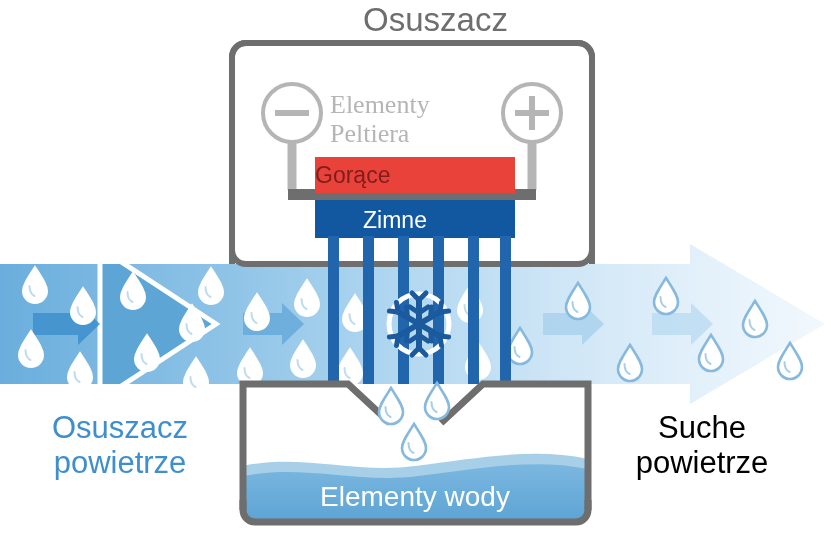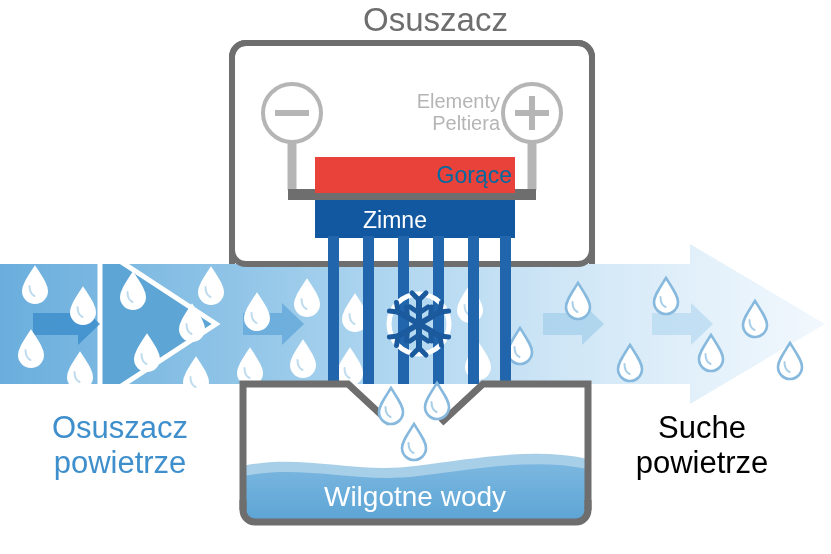--- a/index.html
+++ b/index.html
@@ -3,22 +3,22 @@
 <meta charset="utf-8">
 <style>
   html,body{margin:0;padding:0;background:#ffffff;}
   body{width:831px;height:554px;overflow:hidden;
        font-family:"Liberation Sans","DejaVu Sans",sans-serif;}
   #stage{position:relative;width:831px;height:554px;background:#fff;}
   #stage svg{position:absolute;left:0;top:0;}
   .lbl{position:absolute;white-space:pre;line-height:1.12;}
 
   #title{left:0;top:2px;width:831px;text-align:center;font-size:33px;color:#6e6e6e;padding-left:20px;}
-  #peltier-label{left:330px;top:90px;width:170px;text-align:right;font-size:20px;color:#b5b5b5;}
-  #hot-label{left:315px;top:163px;width:197px;text-align:right;font-size:23px;color:#0369a1;}
+  #peltier-label{left:330px;top:90px;width:170px;text-align:left;font-size:26px;color:#b5b5b5;font-family:Liberation Serif, serif;}
+  #hot-label{left:315px;top:163px;width:197px;text-align:left;font-size:23px;color:#7f1d1d;}
   #cold-label{left:315px;top:208px;width:160px;text-align:center;font-size:23px;color:#ffffff;}
   #tank-label{left:240px;top:481px;width:350px;text-align:center;font-size:28px;color:#ffffff;}
   #wet-label{left:10px;top:411px;width:220px;text-align:center;font-size:31px;color:#3e8fcc;}
   #dry-label{left:592px;top:411px;width:220px;text-align:center;font-size:31px;color:#000000;}
 </style>
 </head>
 <body>
 
 <div id="stage">
 
@@ -240,21 +240,21 @@
 
   <div class="lbl" id="title">Osuszacz</div>
 
   <div class="lbl" id="peltier-label">Elementy
 Peltiera</div>
 
   <div class="lbl" id="hot-label">Gorące</div>
 
   <div class="lbl" id="cold-label">Zimne</div>
 
-  <div class="lbl" id="tank-label">Wilgotne wody</div>
+  <div class="lbl" id="tank-label">Elementy wody</div>
 
   <div class="lbl" id="wet-label">Osuszacz
 powietrze</div>
 
   <div class="lbl" id="dry-label">Suche
 powietrze</div>
 
 </div>
 
 </body></html>

